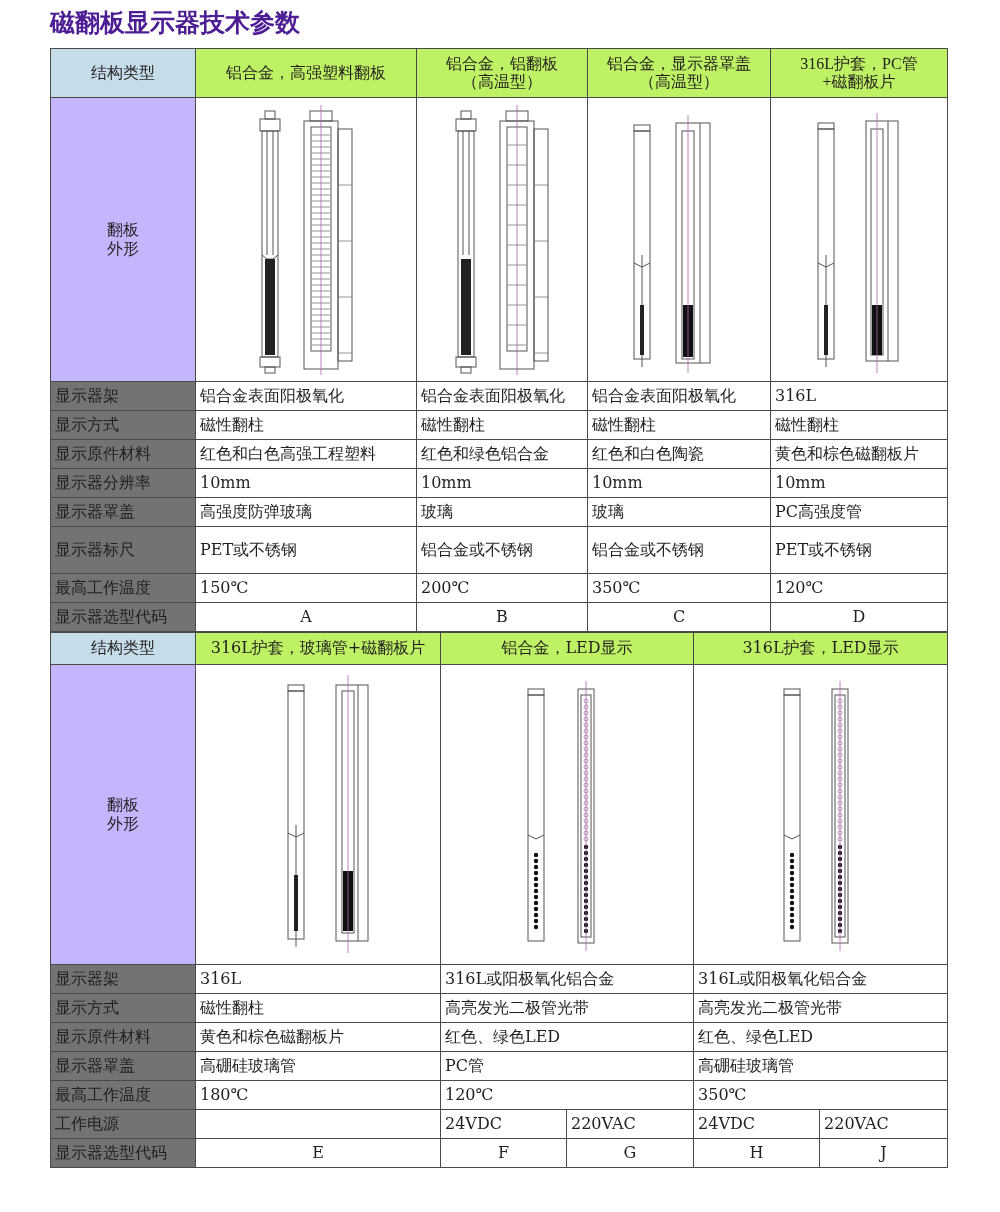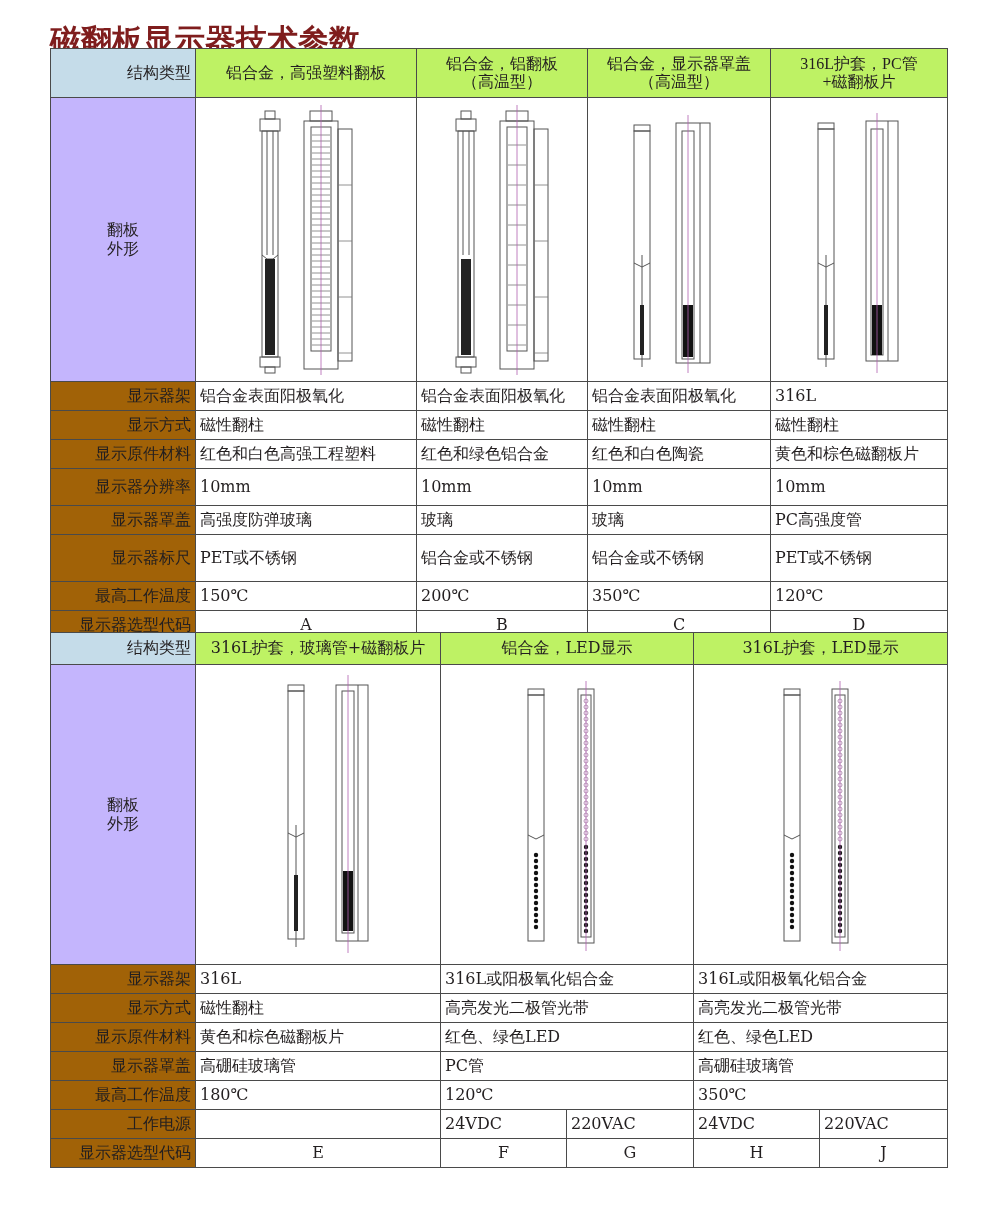--- a/index.html
+++ b/index.html
@@ -1,22 +1,22 @@
 <!DOCTYPE html>
 <html><head>
 <meta charset="utf-8">
 <style>
   html, body { margin: 0; padding: 0; background: #ffffff; }
   body { width: 1000px; height: 1212px; position: relative; font-family: "DejaVu Serif", "Liberation Serif", serif; color: #231f20; overflow: hidden; }
-  .title { position: absolute; left: 50px; top: 20px; font-family: "DejaVu Sans", "Liberation Sans", sans-serif; font-weight: bold; font-size: 31px; color: #7f1d1d; letter-spacing: 0px; }
+  .title { position: absolute; left: 50px; top: 6px; font-family: "DejaVu Sans", "Liberation Sans", sans-serif; font-weight: bold; font-size: 25px; color: #4c1d95; letter-spacing: 0px; }
   table.spec { position: absolute; left: 50px; border-collapse: collapse; table-layout: fixed; width: 897px; }
   table.spec td { border: 1.5px solid #4a4a4a; padding: 0 4px; font-size: 16px; line-height: 1.15; vertical-align: middle; overflow: hidden; white-space: nowrap; }
-  td.lab { background: #a16207; text-align: right; padding-left: 4px; }
+  td.lab { background: #737373; text-align: left; padding-left: 4px; }
   td.hd { background: #bef264; text-align: center; }
-  td.hdlab { background: #c5dce9; text-align: right; }
+  td.hdlab { background: #c5dce9; text-align: center; }
   td.c { text-align: center; }
   td.img { background: #ffffff; padding: 0; }
   td.imglab { background: #c4b5fd; text-align: center; }
   .wrapc { white-space: normal; font-family: Liberation Serif, serif; }
   #t1 { top: 48px; }
   #t2 { top: 632px; }
   svg { display: block; margin: 0 auto; }
 </style>
 </head>
 <body>
@@ -202,21 +202,21 @@
     <td>磁性翻柱</td>
     <td>磁性翻柱</td>
   </tr>
   <tr style="height:29px">
     <td class="lab">显示原件材料</td>
     <td>红色和白色高强工程塑料</td>
     <td>红色和绿色铝合金</td>
     <td>红色和白色陶瓷</td>
     <td>黄色和棕色磁翻板片</td>
   </tr>
-  <tr style="height:37px">
+  <tr style="height:29px">
     <td class="lab">显示器分辨率</td>
     <td>10mm</td>
     <td>10mm</td>
     <td>10mm</td>
     <td>10mm</td>
   </tr>
   <tr style="height:29px">
     <td class="lab">显示器罩盖</td>
     <td>高强度防弹玻璃</td>
     <td>玻璃</td>

